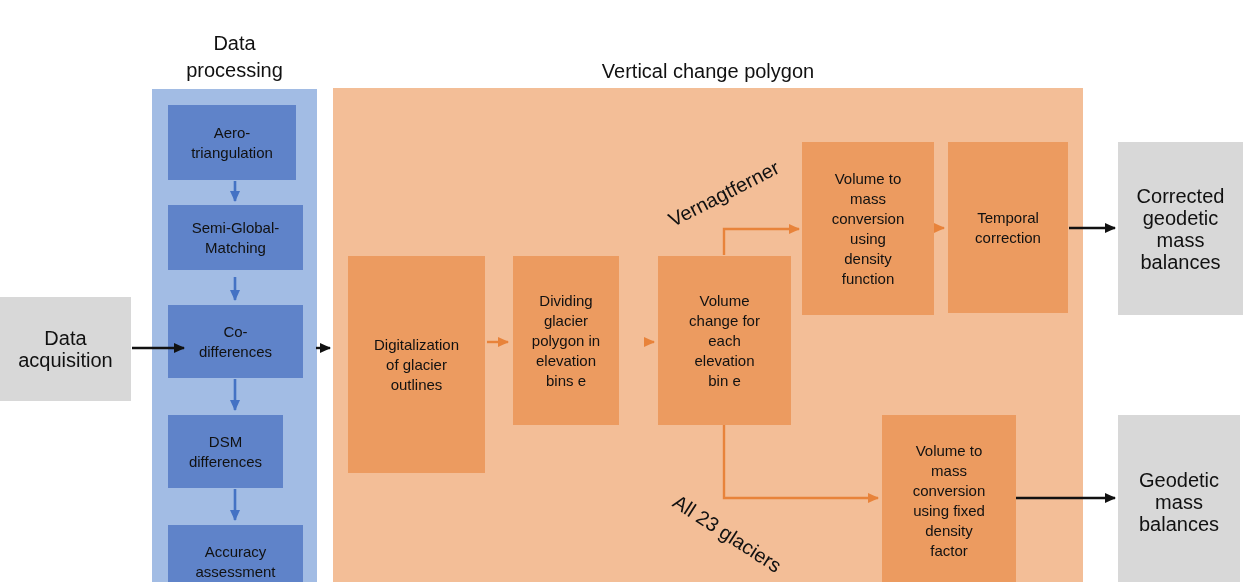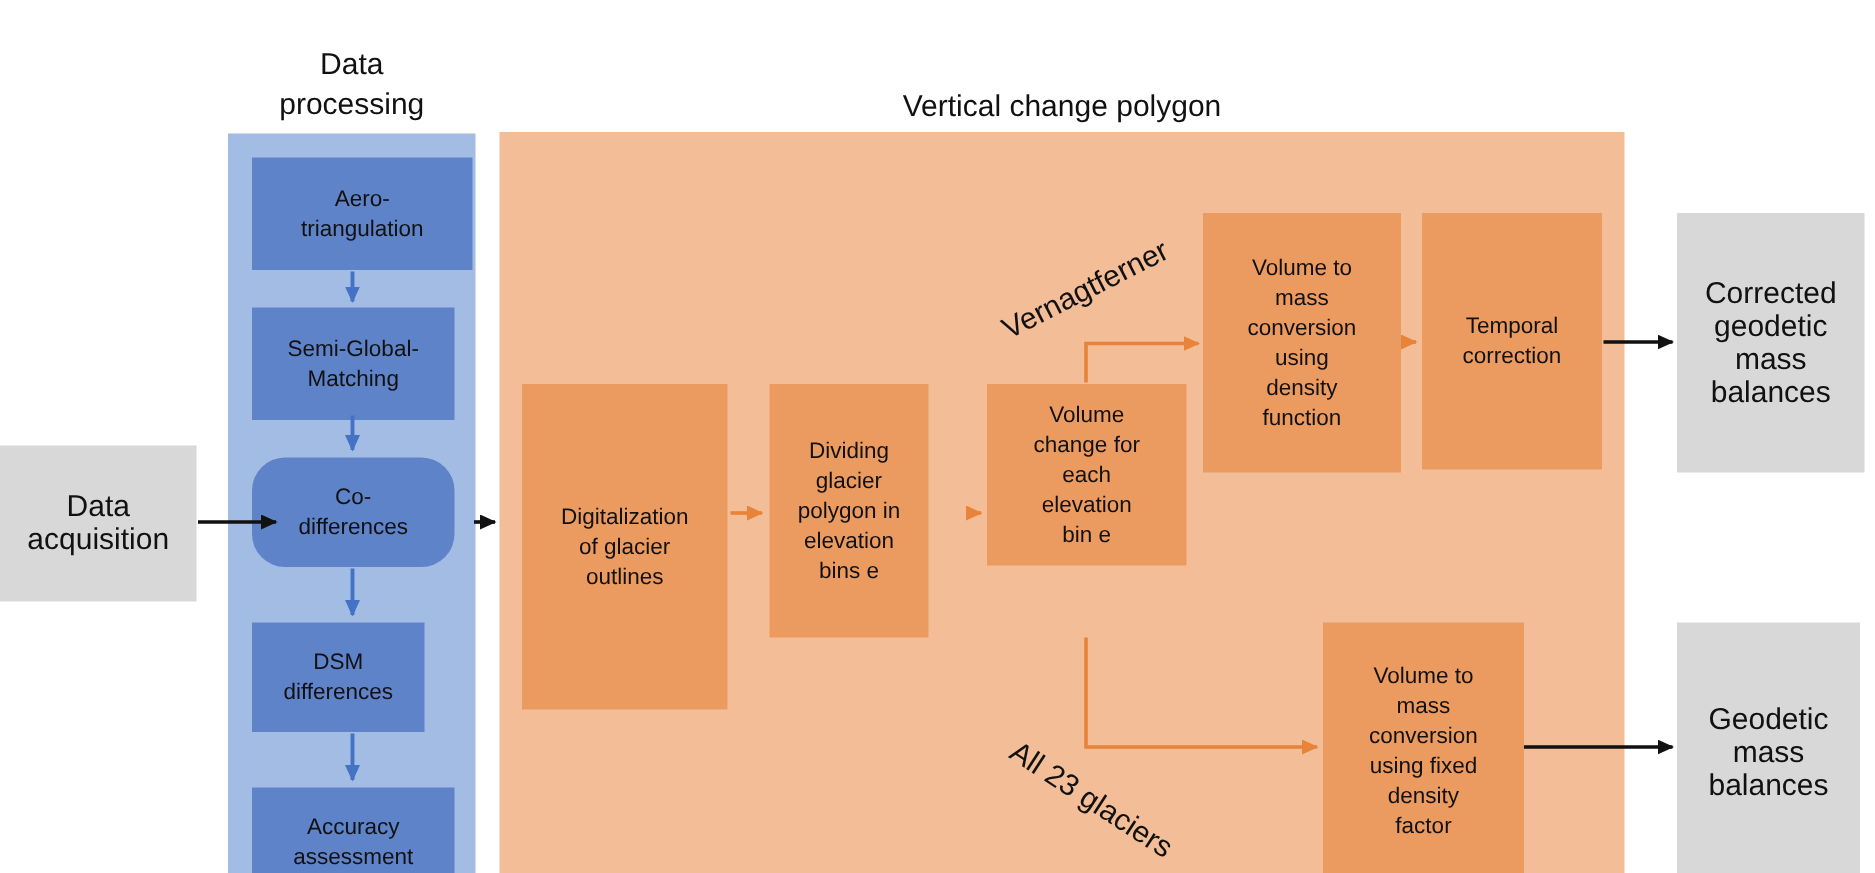--- a/index.html
+++ b/index.html
@@ -48,33 +48,33 @@
     </div>
   <div class="title" style="left:333px;top:30px;width:750px;">Vertical change polygon</div>
 
   <div class="box gray" style="left:0px;top:269px;width:131px;height:104px;">
       <div>
         <div>Data</div>
         <div>acquisition</div>
       </div>
     </div>
 
-  <div class="box blue" style="left:168px;top:77px;width:147px;height:75px;">
+  <div class="box blue" style="left:168px;top:77px;width:128px;height:75px;">
       <div>
         <div>Aero-</div>
         <div>triangulation</div>
       </div>
     </div>
-  <div class="box blue" style="left:168px;top:177px;width:135px;height:75px;align-items:center;">
+  <div class="box blue" style="left:168px;top:177px;width:135px;height:65px;align-items:center;">
       <div>
         <div>Semi-Global-</div>
         <div>Matching</div>
       </div>
     </div>
-  <div class="box blue" style="left:168px;top:277px;width:135px;height:73px;border-radius:22px;">
+  <div class="box blue" style="left:168px;top:277px;width:135px;height:73px;">
       <div>
         <div>Co-</div>
         <div>differences</div>
       </div>
     </div>
   <div class="box blue" style="left:168px;top:387px;width:115px;height:73px;">
       <div>
         <div>DSM</div>
         <div>differences</div>
       </div>
@@ -95,21 +95,21 @@
     </div>
   <div class="box orange" style="left:513px;top:228px;width:106px;height:169px;">
       <div>
         <div>Dividing</div>
         <div>glacier</div>
         <div>polygon in</div>
         <div>elevation</div>
         <div>bins e</div>
       </div>
     </div>
-  <div class="box orange" style="left:658px;top:228px;width:133px;height:121px;">
+  <div class="box orange" style="left:658px;top:228px;width:133px;height:169px;">
       <div>
         <div>Volume</div>
         <div>change for</div>
         <div>each</div>
         <div>elevation</div>
         <div>bin e</div>
       </div>
     </div>
 
   <div class="box orange" style="left:802px;top:114px;width:132px;height:173px;">

